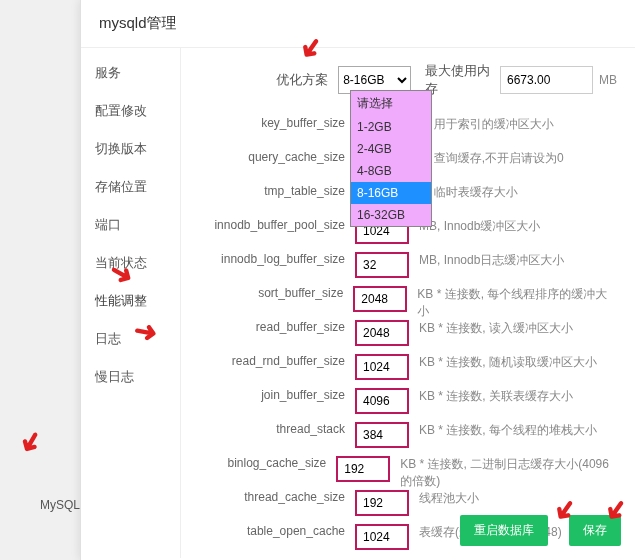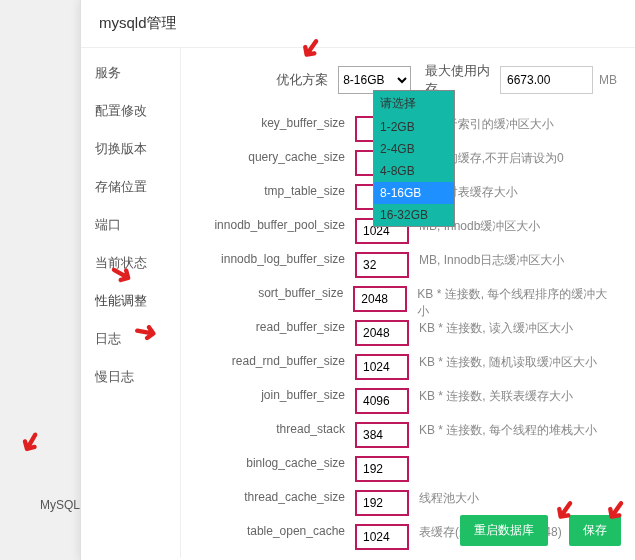--- a/index.html
+++ b/index.html
@@ -18,21 +18,21 @@
 .top-row{display:flex;align-items:center;margin-bottom:18px}
 .tlabel{width:156px;text-align:right;padding-right:10px;font-size:13px;color:#555}
 .select{width:82px;height:28px;border:1px solid #aaa;font-size:12px;background:#fff}
 .mlabel{margin-left:14px;font-size:13px;color:#555}
 .minput{width:93px;height:28px;border:1px solid #ccc;padding:0 6px;font-size:12px;margin-left:6px}
 .munit{margin-left:6px;font-size:12px;color:#888}
 .row{display:flex;margin-bottom:6px;height:28px}
 .rlabel{width:156px;text-align:right;padding-right:10px;font-size:12px;color:#666}
 .rinput{width:54px;height:26px;border:2px solid #be185d;padding:0 6px;font-size:12px}
 .rdesc{margin-left:10px;font-size:12px;color:#888}
-.dropdown{position:absolute;left:192px;top:42px;width:82px;background:#14b8a6;border:1px solid #888;z-index:10}
+.dropdown{position:absolute;left:169px;top:42px;width:82px;background:#f0abfc;border:1px solid #888;z-index:10}
 .dd-item{padding:4px 6px;font-size:12px;color:#333;cursor:pointer}
 .dd-item.sel{background:#1e90ff;color:#fff}
 .btns{position:absolute;right:14px;bottom:14px;display:flex;gap:21px}
 .btn{padding:7px 14px;background:#1fbf65;color:#fff;border:none;font-size:12px;cursor:pointer;border-radius:2px}
 .arrow{position:absolute;font-size:28px;color:#e02020;pointer-events:none;font-weight:bold;z-index:20}
 </style>
 </head>
 <body>
 
 <div class="bg-text">MySQL 10.5.6-</div>
@@ -108,20 +108,21 @@
             <div class="rdesc">KB * 连接数, 关联表缓存大小</div>
           </div>
           <div class="row">
             <div class="rlabel">thread_stack</div>
             <input class="rinput" value="384" style="">
             <div class="rdesc">KB * 连接数, 每个线程的堆栈大小</div>
           </div>
           <div class="row">
             <div class="rlabel">binlog_cache_size</div>
             <input class="rinput" value="192" style="">
+            <div class="rdesc">KB * 连接数, 二进制日志缓存大小(4096的倍数)</div>
           </div>
           <div class="row">
             <div class="rlabel">thread_cache_size</div>
             <input class="rinput" value="192" style="">
             <div class="rdesc">线程池大小</div>
           </div>
           <div class="row">
             <div class="rlabel">table_open_cache</div>
             <input class="rinput" value="1024" style="">
             <div class="rdesc">表缓存(最大不要超过2048)</div>

